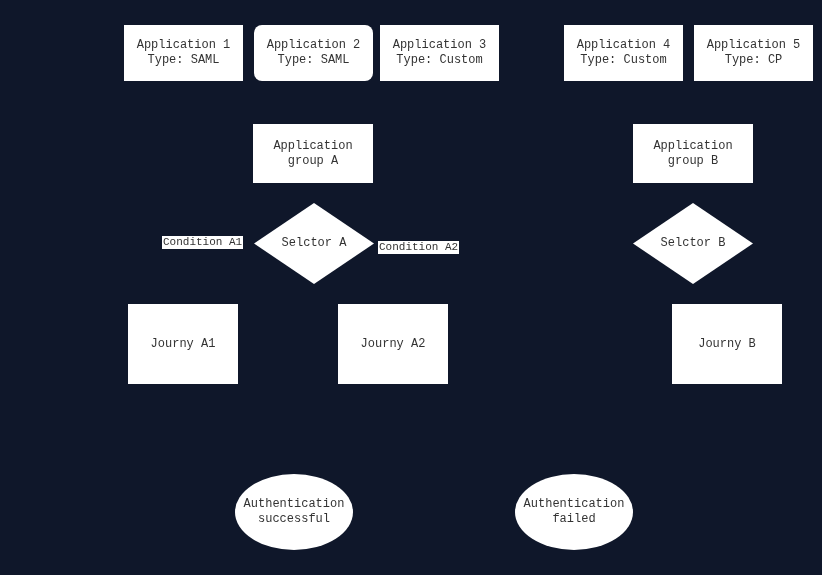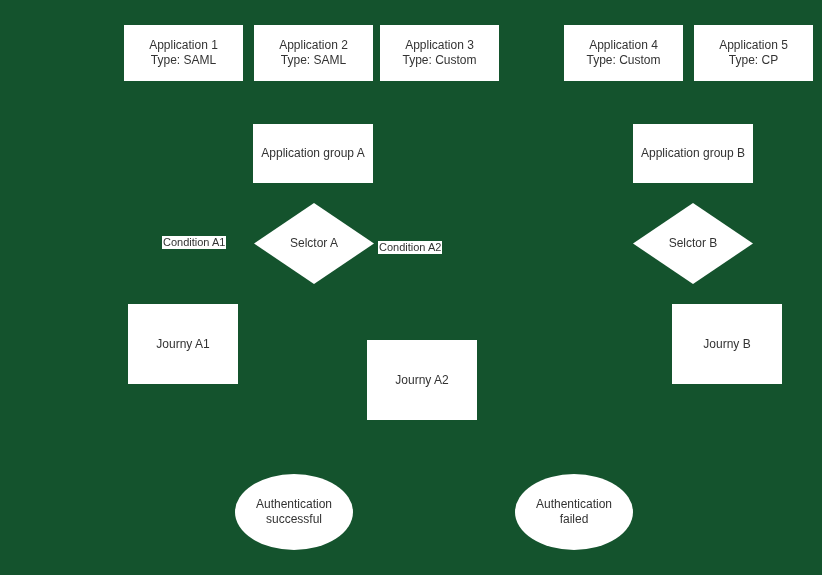--- a/index.html
+++ b/index.html
@@ -4,23 +4,23 @@
 <style>
   html, body {
     margin: 0;
     padding: 0;
     background: #000000;
   }
   .canvas {
     position: relative;
     width: 822px;
     height: 575px;
-    background: #14532d;
+    background: #0f172a;
     overflow: hidden;
-    font-family: Liberation Sans, sans-serif;
+    font-family: Liberation Mono, monospace;
   }
   .node {
     position: absolute;
     background: #ffffff;
     color: #333333;
     font-size: 12px;
     line-height: 1.25;
     display: flex;
     flex-direction: column;
     align-items: center;
@@ -41,39 +41,39 @@
     background: #ffffff;
     color: #333333;
     font-size: 11px;
     line-height: 13px;
     padding: 0 1px;
     white-space: nowrap;
   }
   
   .app-box { top: 25px; width: 119px; height: 56px; }
   .app1 { left: 124px; }
-  .app2 { left: 254px; }
+  .app2 { left: 254px; border-radius: 8px; }
   .app3 { left: 380px; }
   .app4 { left: 564px; text-align: right; }
   .app5 { left: 694px; }
   
   .group-box { top: 124px; width: 120px; height: 59px; }
   .groupA { left: 253px; }
   .groupB { left: 633px; }
   
   .selector { top: 203px; width: 120px; height: 81px; }
   .selectorA { left: 254px; }
   .selectorB { left: 633px; }
   
   .condA1 { left: 162px; top: 236px; }
   .condA2 { left: 378px; top: 241px; }
   
   .journey-box { top: 304px; width: 110px; height: 80px; }
   .journeyA1 { left: 128px; }
-  .journeyA2 { left: 367px; margin-top: 36px; }
+  .journeyA2 { left: 338px; }
   .journeyB  { left: 672px; }
   
   .outcome { top: 474px; width: 118px; height: 76px; }
   .outcome1 { left: 235px; }
   .outcome2 { left: 515px; }
 </style>
 </head>
 <body>
 
 <div class="canvas">

